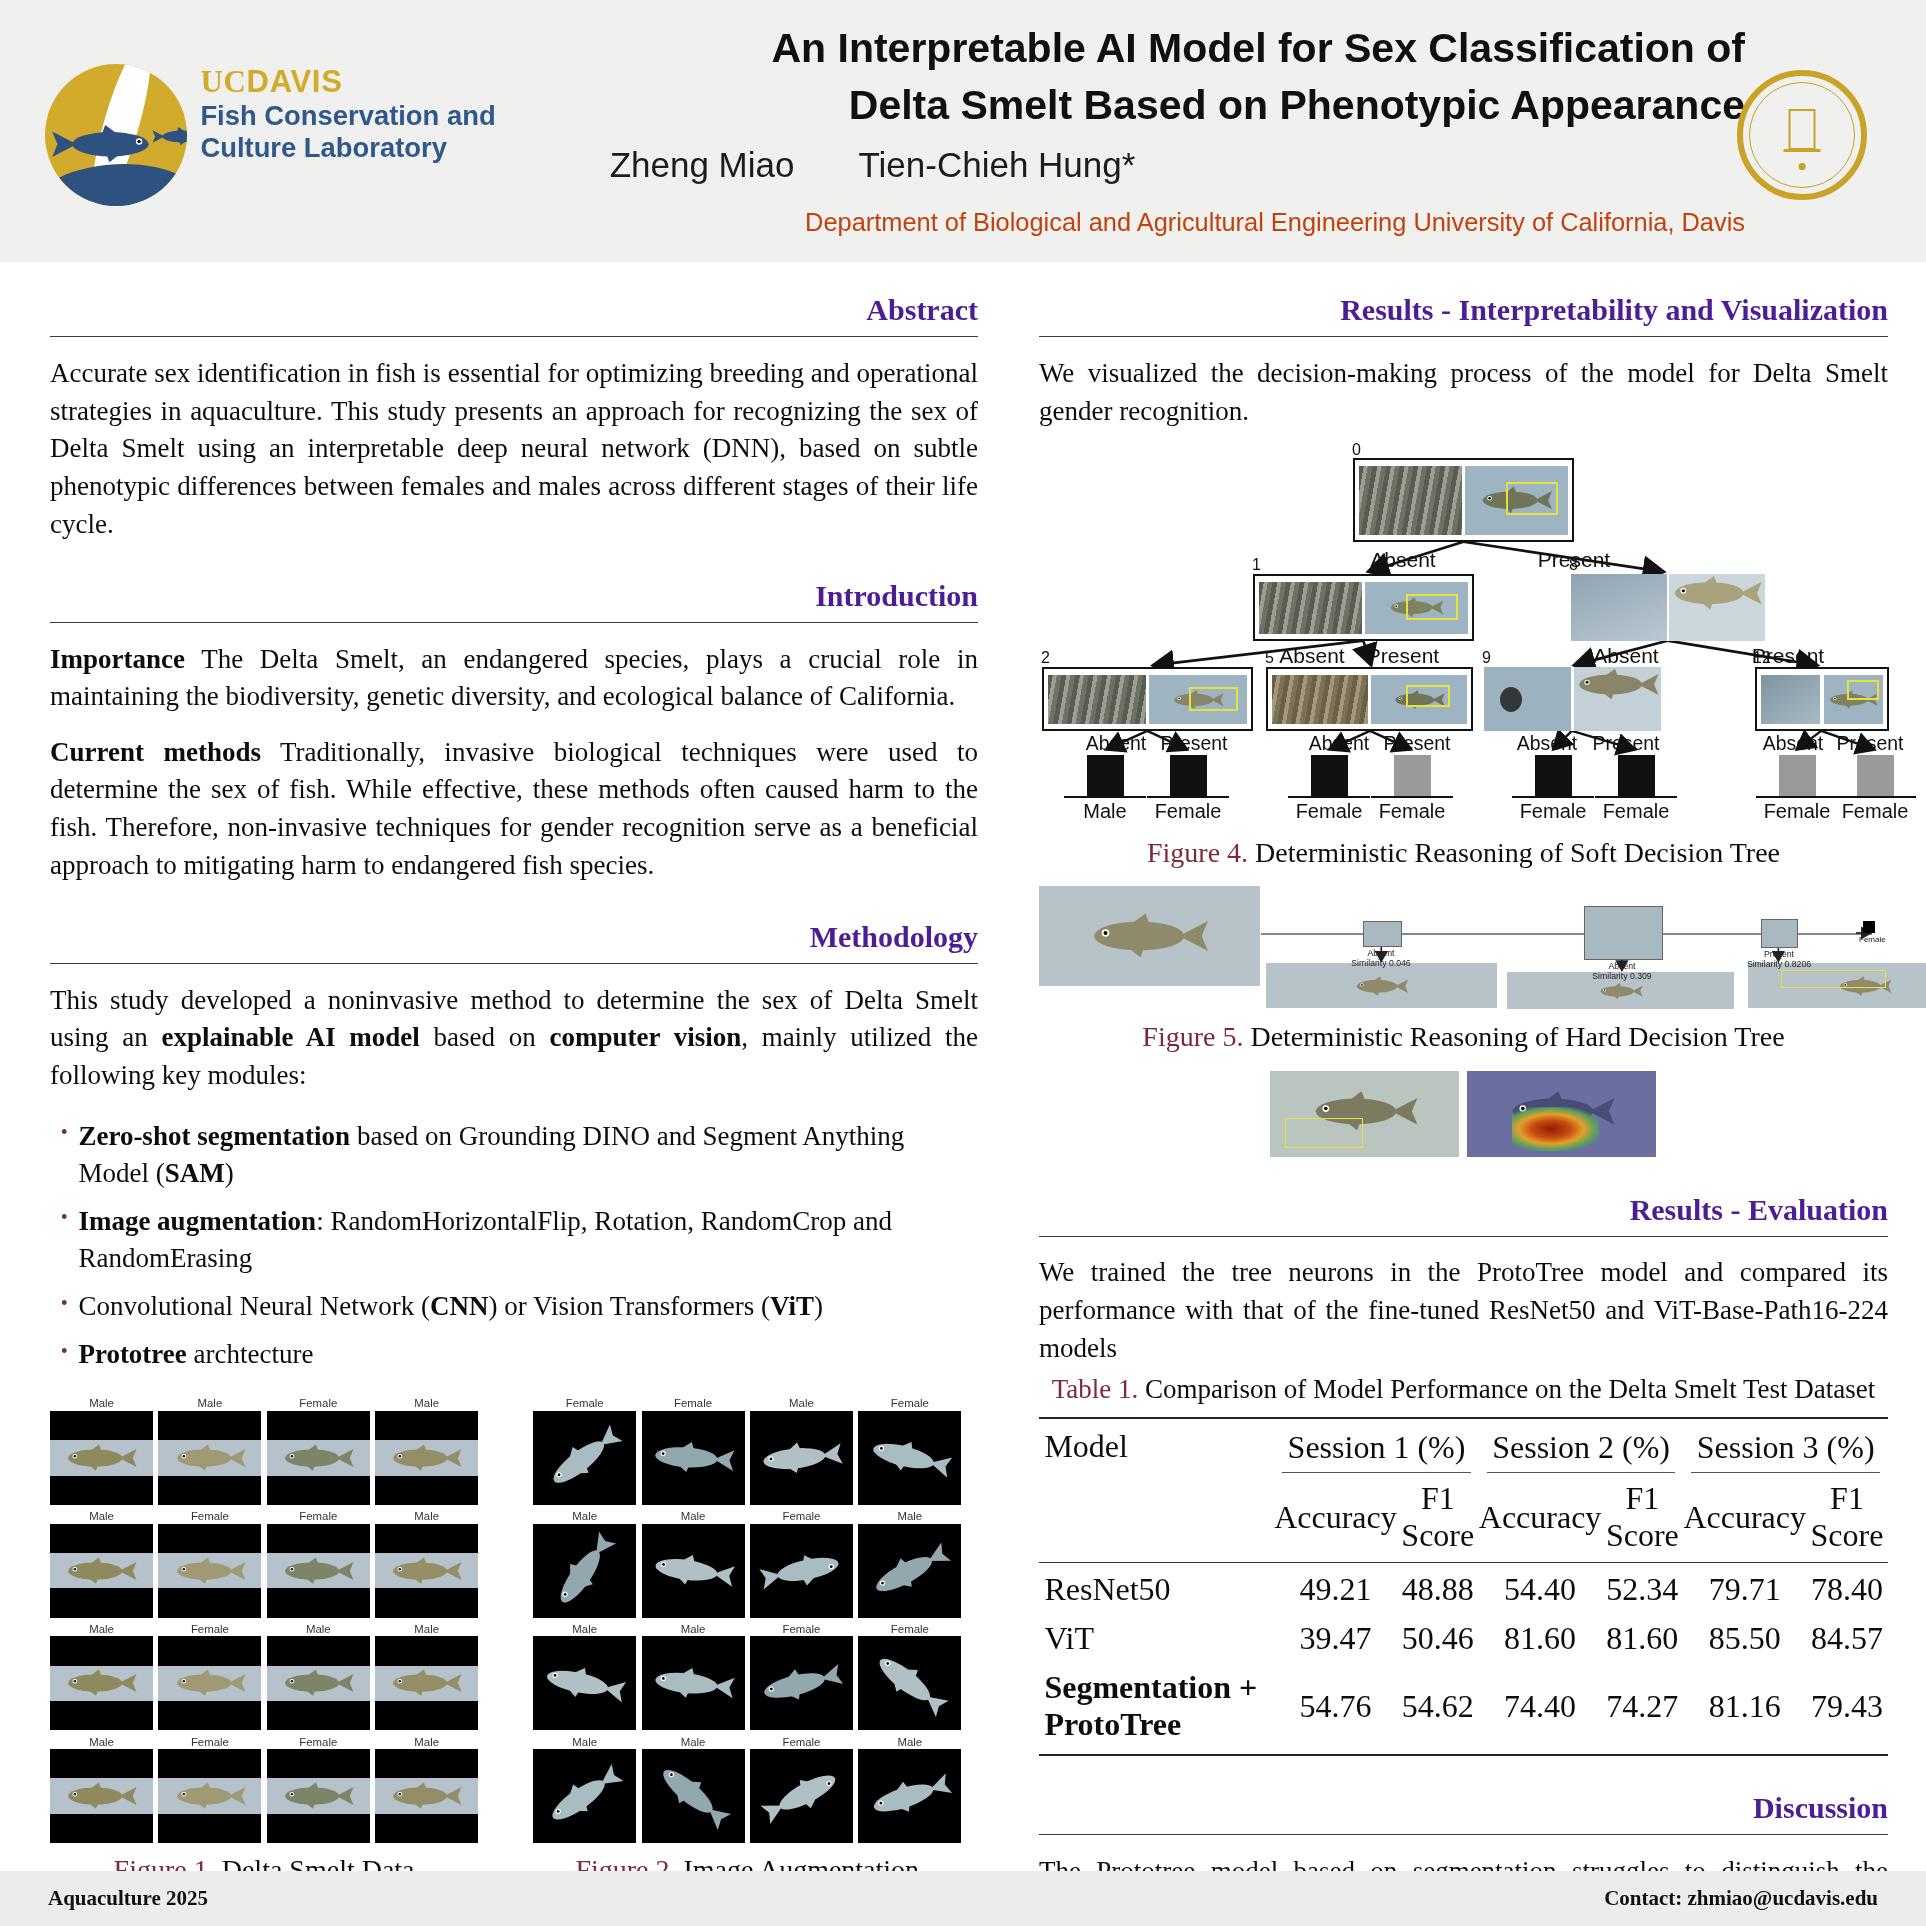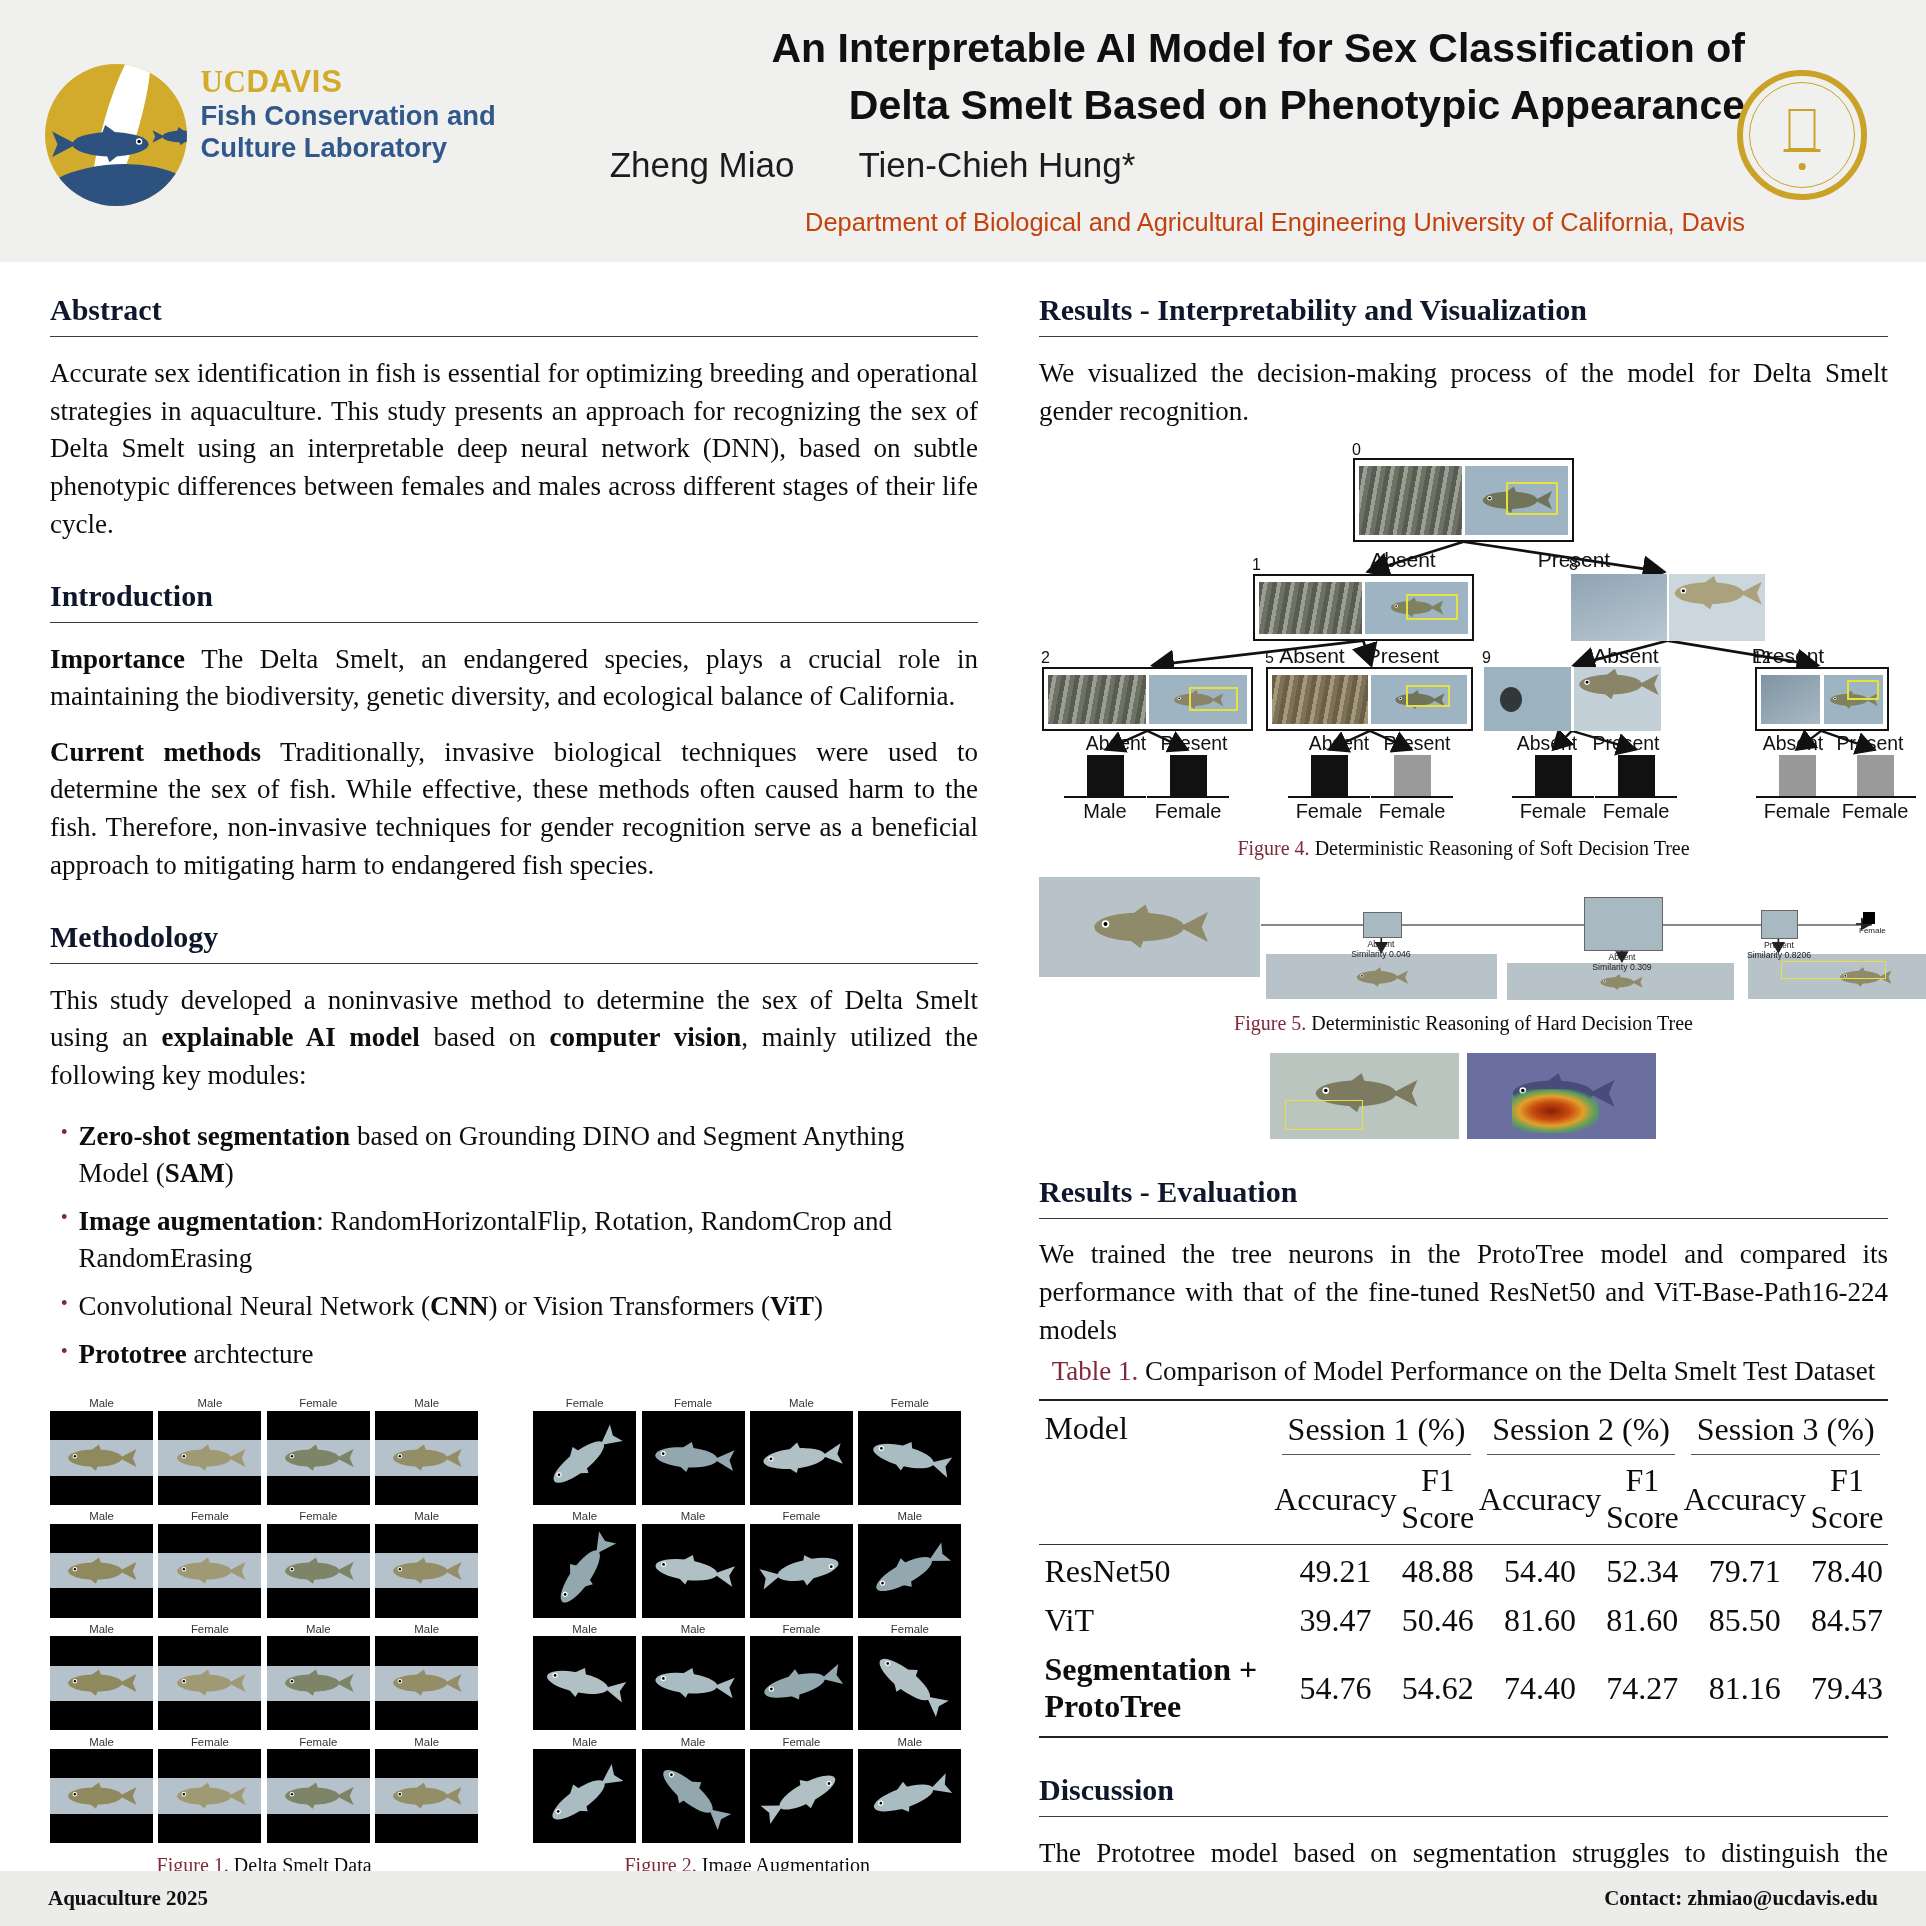--- a/index.html
+++ b/index.html
@@ -35,30 +35,30 @@
   #uc-seal .inner-ring{position:absolute;inset:6px;border-radius:50%;border:1.3px solid #c9a227;}
   #uc-seal .seal-book{position:absolute;left:50%;top:28%;width:23px;height:37px;transform:translateX(-50%);
            border:2px solid #c9a227;}
   #uc-seal .seal-bar{position:absolute;left:50%;top:62%;width:37px;height:2.7px;transform:translateX(-50%);
            background:#c9a227;}
   #uc-seal .seal-star{position:absolute;left:50%;top:74%;width:6.7px;height:6.7px;transform:translateX(-50%);
            background:#c9a227;border-radius:50%;}
   
   #col-left{position:absolute;left:50px;top:262px;width:928px;}
   #col-right{position:absolute;left:1039px;top:262px;width:849px;}
-  .sec-head{margin:35px 0 0 0;text-align:left;font-size:30px;font-weight:bold;color:#0f172a;}
+  .sec-head{margin:35px 0 0 0;text-align:right;font-size:30px;font-weight:bold;color:#4c1d95;}
   .sec-rule{border:none;border-top:1.3px solid #3c3c3c;margin:9.4px 0 6.7px 0;}
   .body-p{font-size:27px;line-height:1.40;text-align:justify;margin:17.4px 0 0 0;}
   .lead{font-weight:bold;}
   
   .bullets{list-style:none;margin:23px 0 0 5.4px;padding:0;}
   .bullets li{font-size:27px;line-height:1.38;margin:10.7px 0;padding-left:23px;position:relative;}
   .bullets li .marker{position:absolute;left:5.4px;top:1.3px;color:#7d2939;font-size:20px;}
   
-  .fig-caption{text-align:center;font-size:20px;margin-top:10.7px;}
+  .fig-caption{text-align:center;font-size:28px;margin-top:10.7px;}
   .cap-prefix{color:#7d2939;}
   .fishsvg{display:block;width:100%;height:100%;}
   
   #grids-row{display:flex;gap:55px;margin-top:24px;}
   .fish-grid{display:grid;grid-template-columns:repeat(4,103px);gap:5.4px;}
   .cell{width:103px;}
   .cell-label{font-family:"Liberation Sans","DejaVu Sans",sans-serif;font-size:11.4px;color:#333;
               text-align:center;height:13.4px;line-height:13.4px;}
   .cell-img{position:relative;width:103px;height:94px;background:#000;overflow:hidden;}
   .band{position:absolute;left:0;top:31%;width:100%;height:38%;background:#b5c1cb;}

